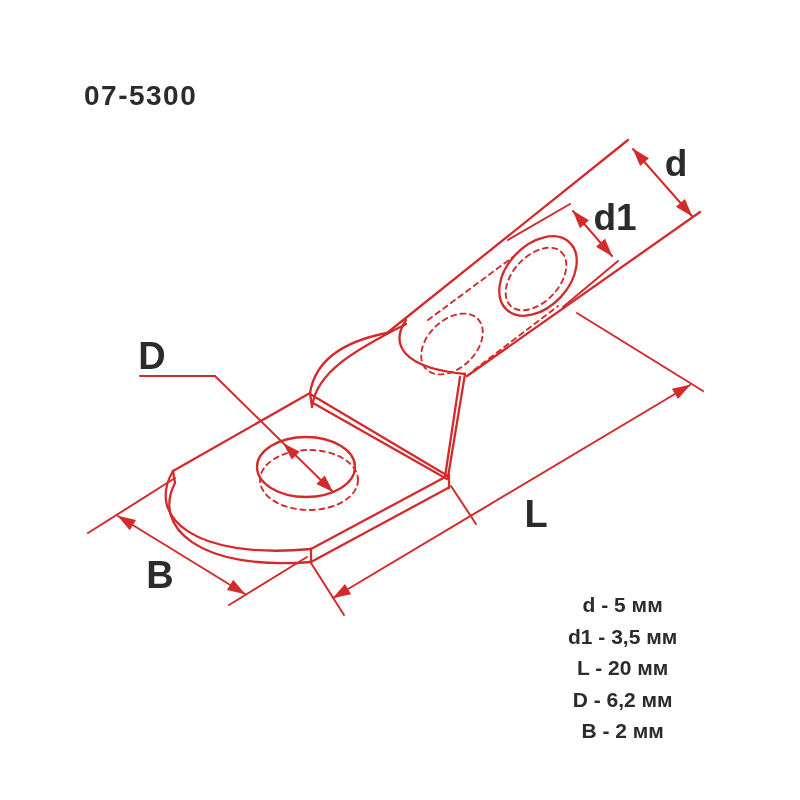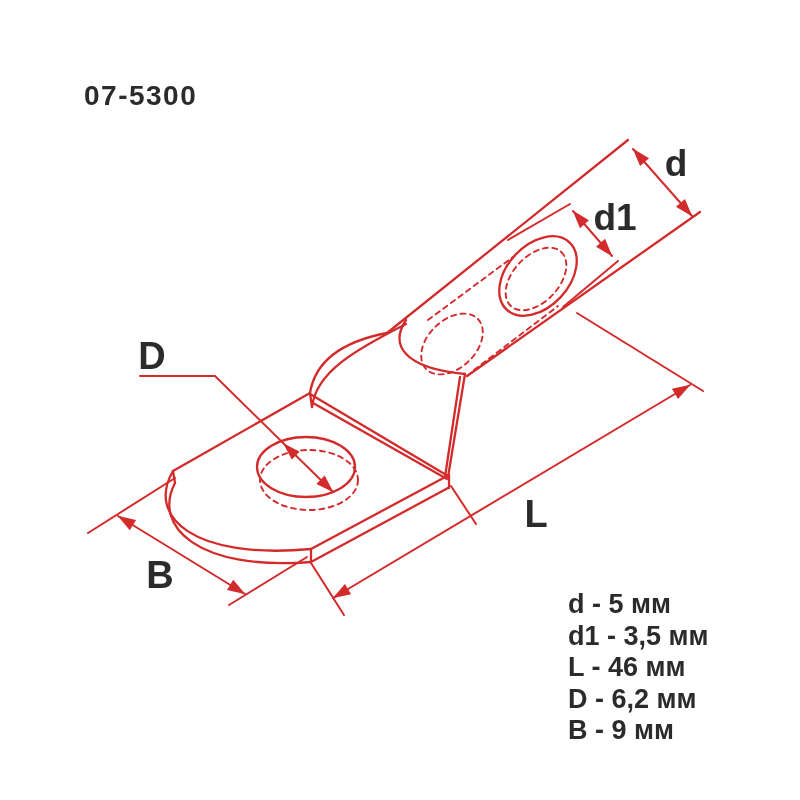--- a/index.html
+++ b/index.html
@@ -2,20 +2,21 @@
 <html><head>
 <meta charset="utf-8">
 <style>
   html,body{margin:0;padding:0;background:#ffffff;}
   #stage{
     position:relative;
     width:800px;height:800px;
     background:#ffffff;
     overflow:hidden;
     font-family:"Liberation Sans", sans-serif;
+    text-align:center;
   }
   #part-number{
     position:absolute;
     left:84px;top:80px;
     font-size:28px;
     font-weight:bold;
     letter-spacing:1.5px;
     color:#2b2b2b;
   }
   #drawing{position:absolute;left:0;top:0;}
@@ -24,21 +25,21 @@
   .dashed{stroke:#d32b2b;stroke-width:1.9;fill:none;stroke-dasharray:5 4.5;stroke-linecap:round;}
   .dim-label{
     fill:#2b2b2b;
     font-family:"Liberation Sans", sans-serif;
     font-weight:bold;
   }
   #legend{
     position:absolute;
     left:568px;top:589px;
     color:#2b2b2b;
-    font-size:27px;
+    font-size:21px;
     font-weight:bold;
     line-height:31.5px;
     white-space:nowrap;
   }
 </style>
 </head>
 <body>
 
 <div id="stage">
 
@@ -116,18 +117,18 @@
       <path class="thin" d="M175,478 L88,533"></path>
       <path class="thin" d="M307,557 L229,605"></path>
       <path class="thin" d="M118,516 L245,594" marker-start="url(#ah)" marker-end="url(#ah)"></path>
       <text class="dim-label" x="160" y="588" font-size="38" text-anchor="middle">B</text>
     </g>
   </svg>
 
   <div id="legend">
     <div>d - 5 мм</div>
     <div>d1 - 3,5 мм</div>
-    <div>L - 46 мм</div>
+    <div>L - 20 мм</div>
     <div>D - 6,2 мм</div>
-    <div>B - 9 мм</div>
+    <div>B - 2 мм</div>
   </div>
 
 </div>
 
 </body></html>

